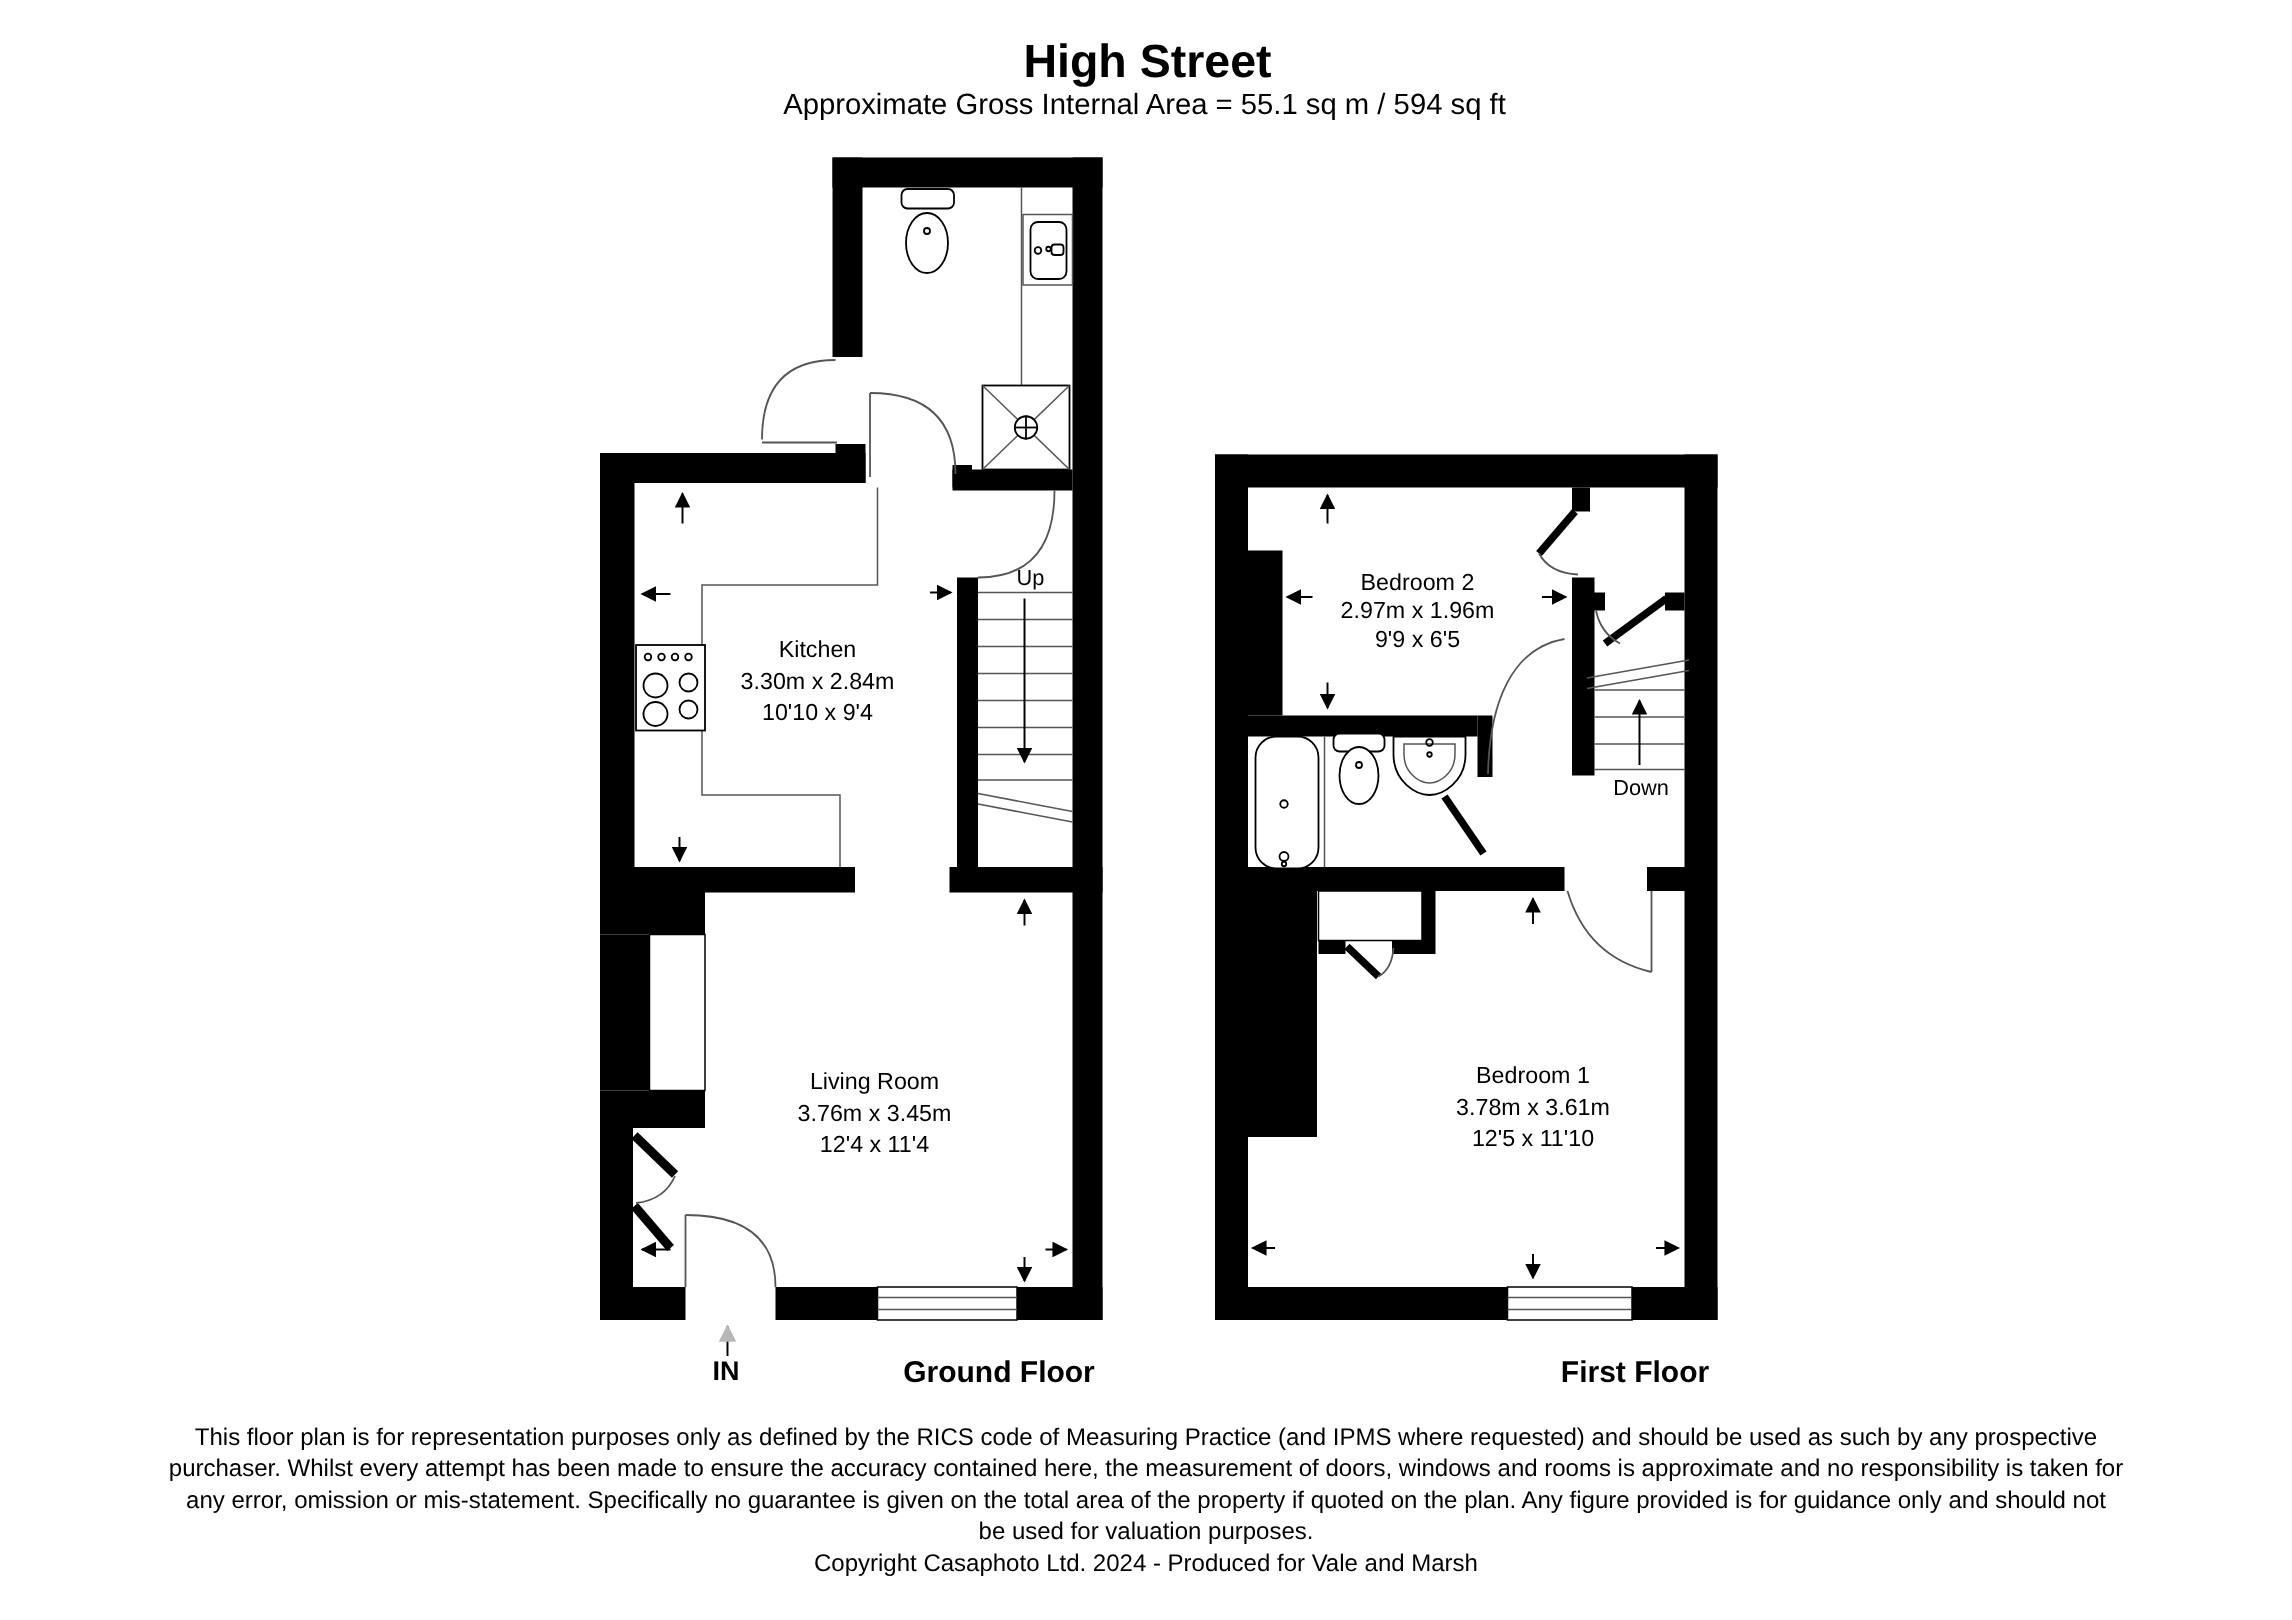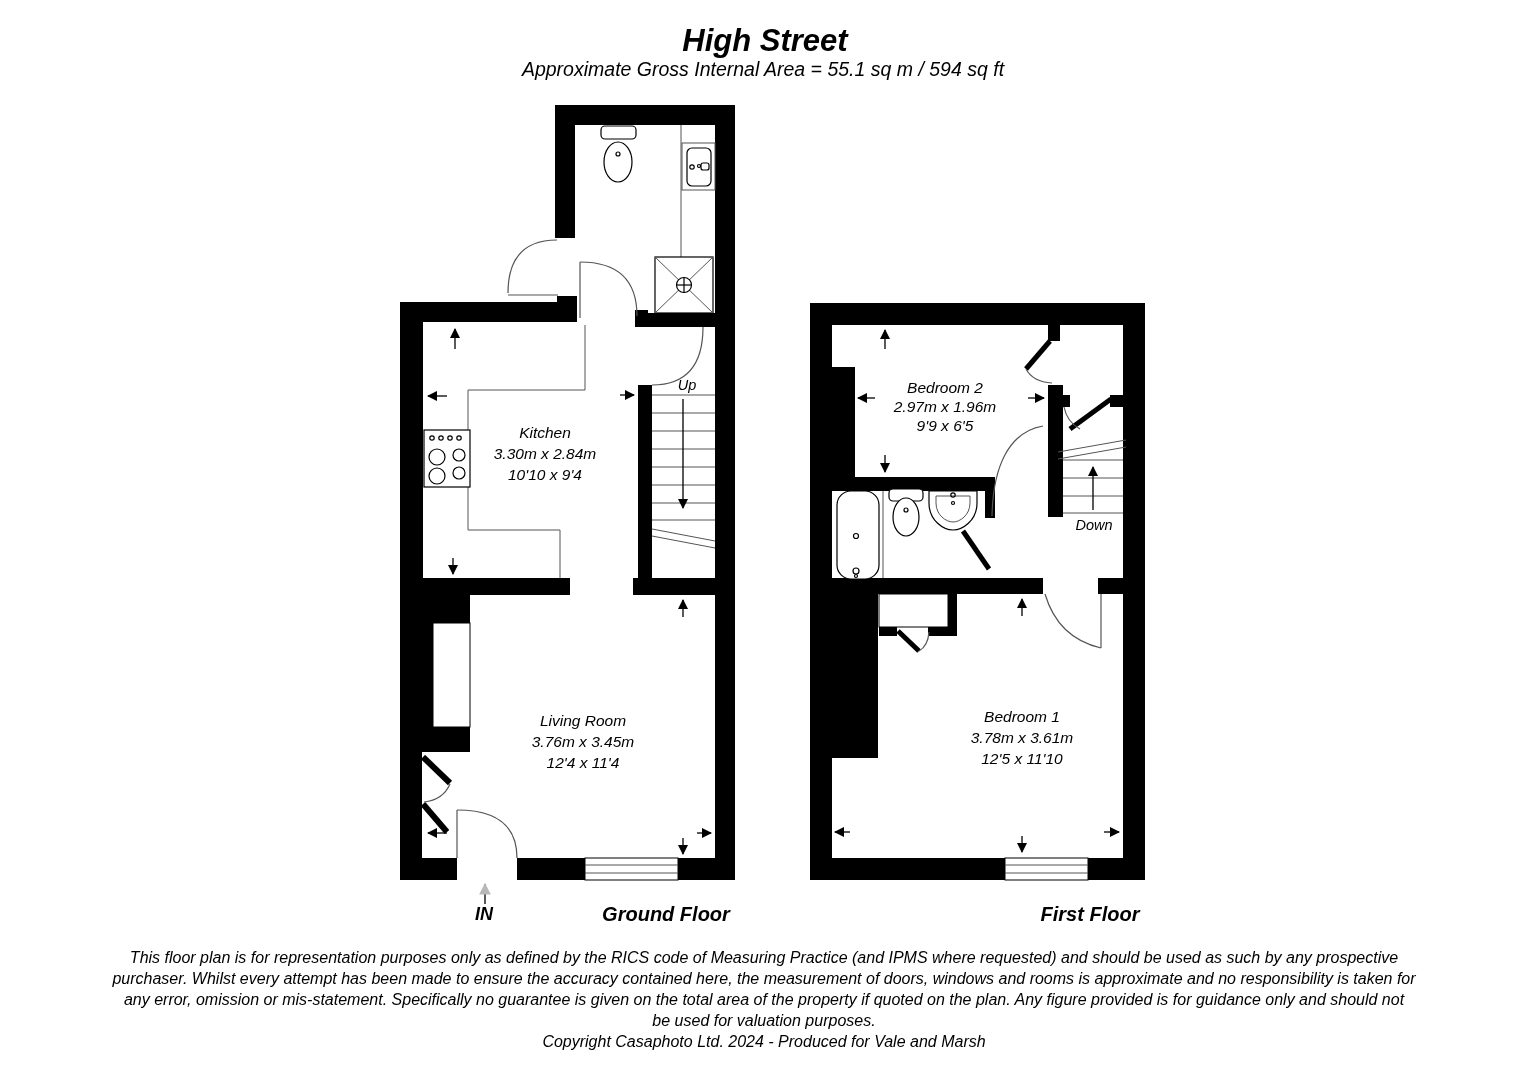--- a/index.html
+++ b/index.html
@@ -1,17 +1,17 @@
 <!DOCTYPE html>
 <html><head>
 <meta charset="utf-8">
 <style>
   html,body{margin:0;padding:0;background:#ffffff;}
   #canvas{position:relative;width:1528px;height:1080px;background:#ffffff;overflow:hidden;
-          font-family:"Liberation Sans", sans-serif;font-style:italic;}
+          font-family:"Liberation Sans", sans-serif;}
   svg{display:block;}
   text{fill:#000;}
   .title{font-size:31px;font-weight:bold;text-anchor:middle;}
   .subtitle{font-size:19.5px;text-anchor:middle;}
   .room-name{font-size:15.5px;text-anchor:middle;}
   .stair-label{font-size:14.5px;text-anchor:middle;}
   .floor-label{font-size:20px;font-weight:bold;text-anchor:middle;}
   .in-label{font-size:18px;font-weight:bold;text-anchor:middle;}
   .footer-line{font-size:16px;text-anchor:middle;}
   .wall{fill:#000000;stroke:none;}

